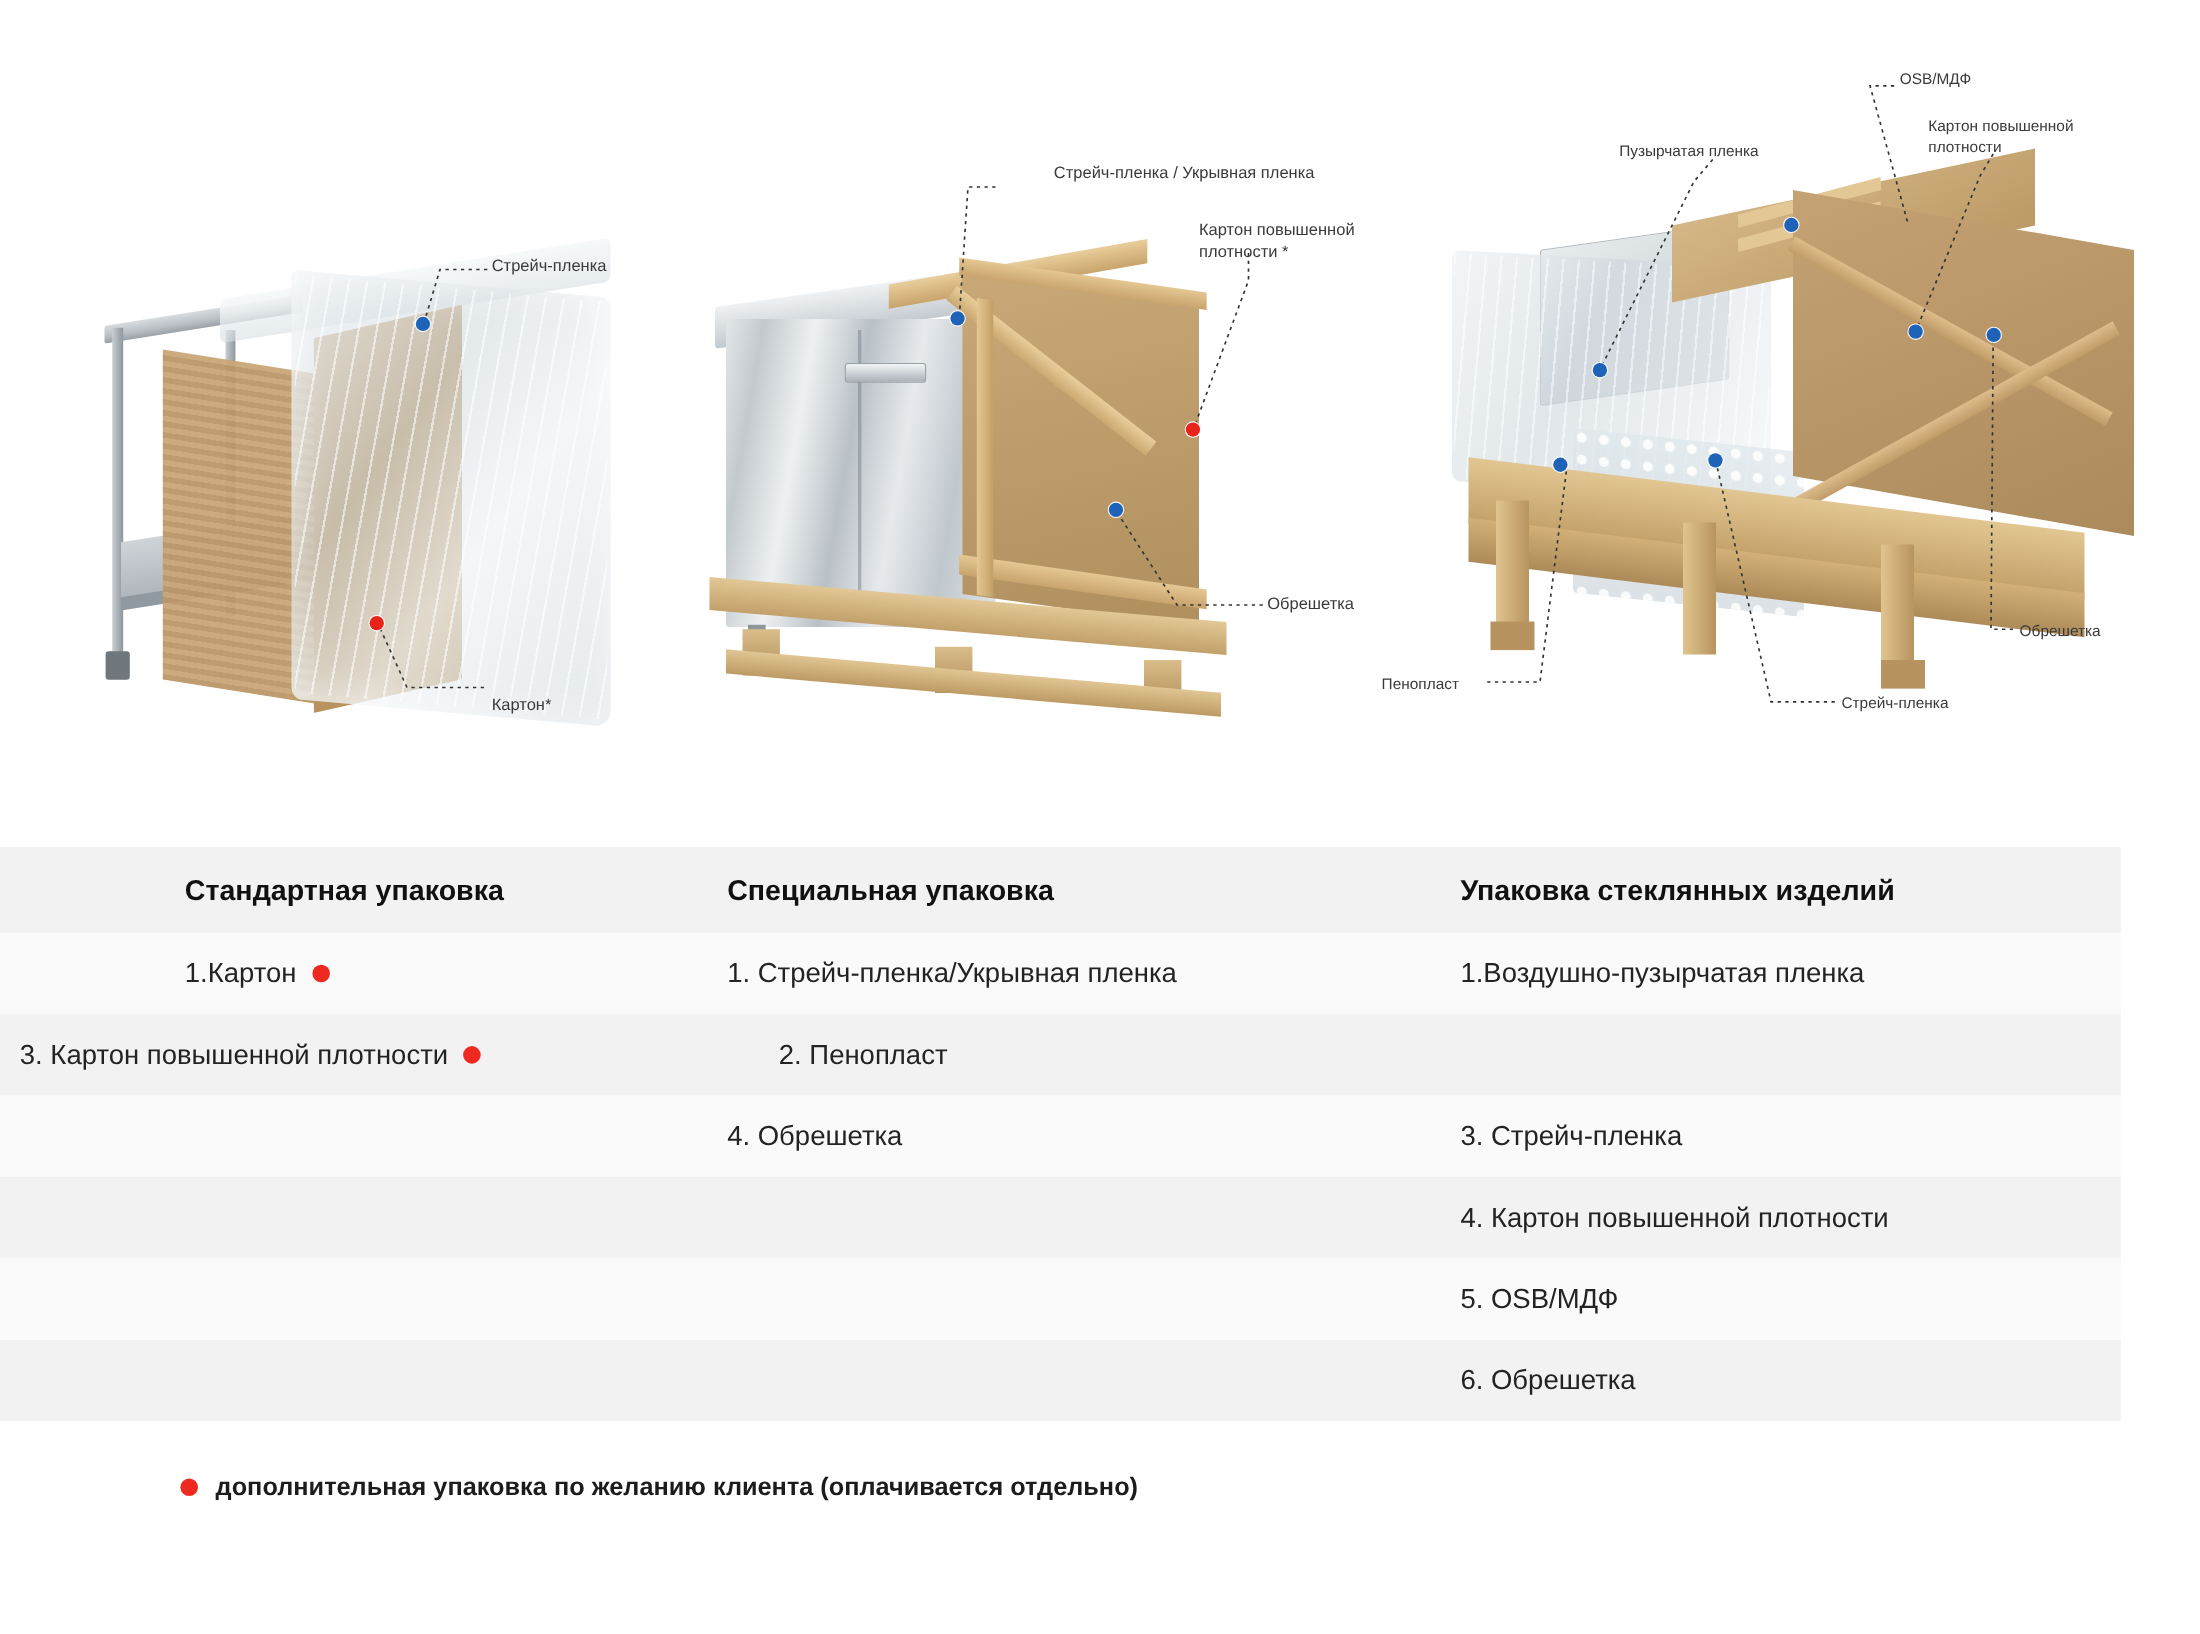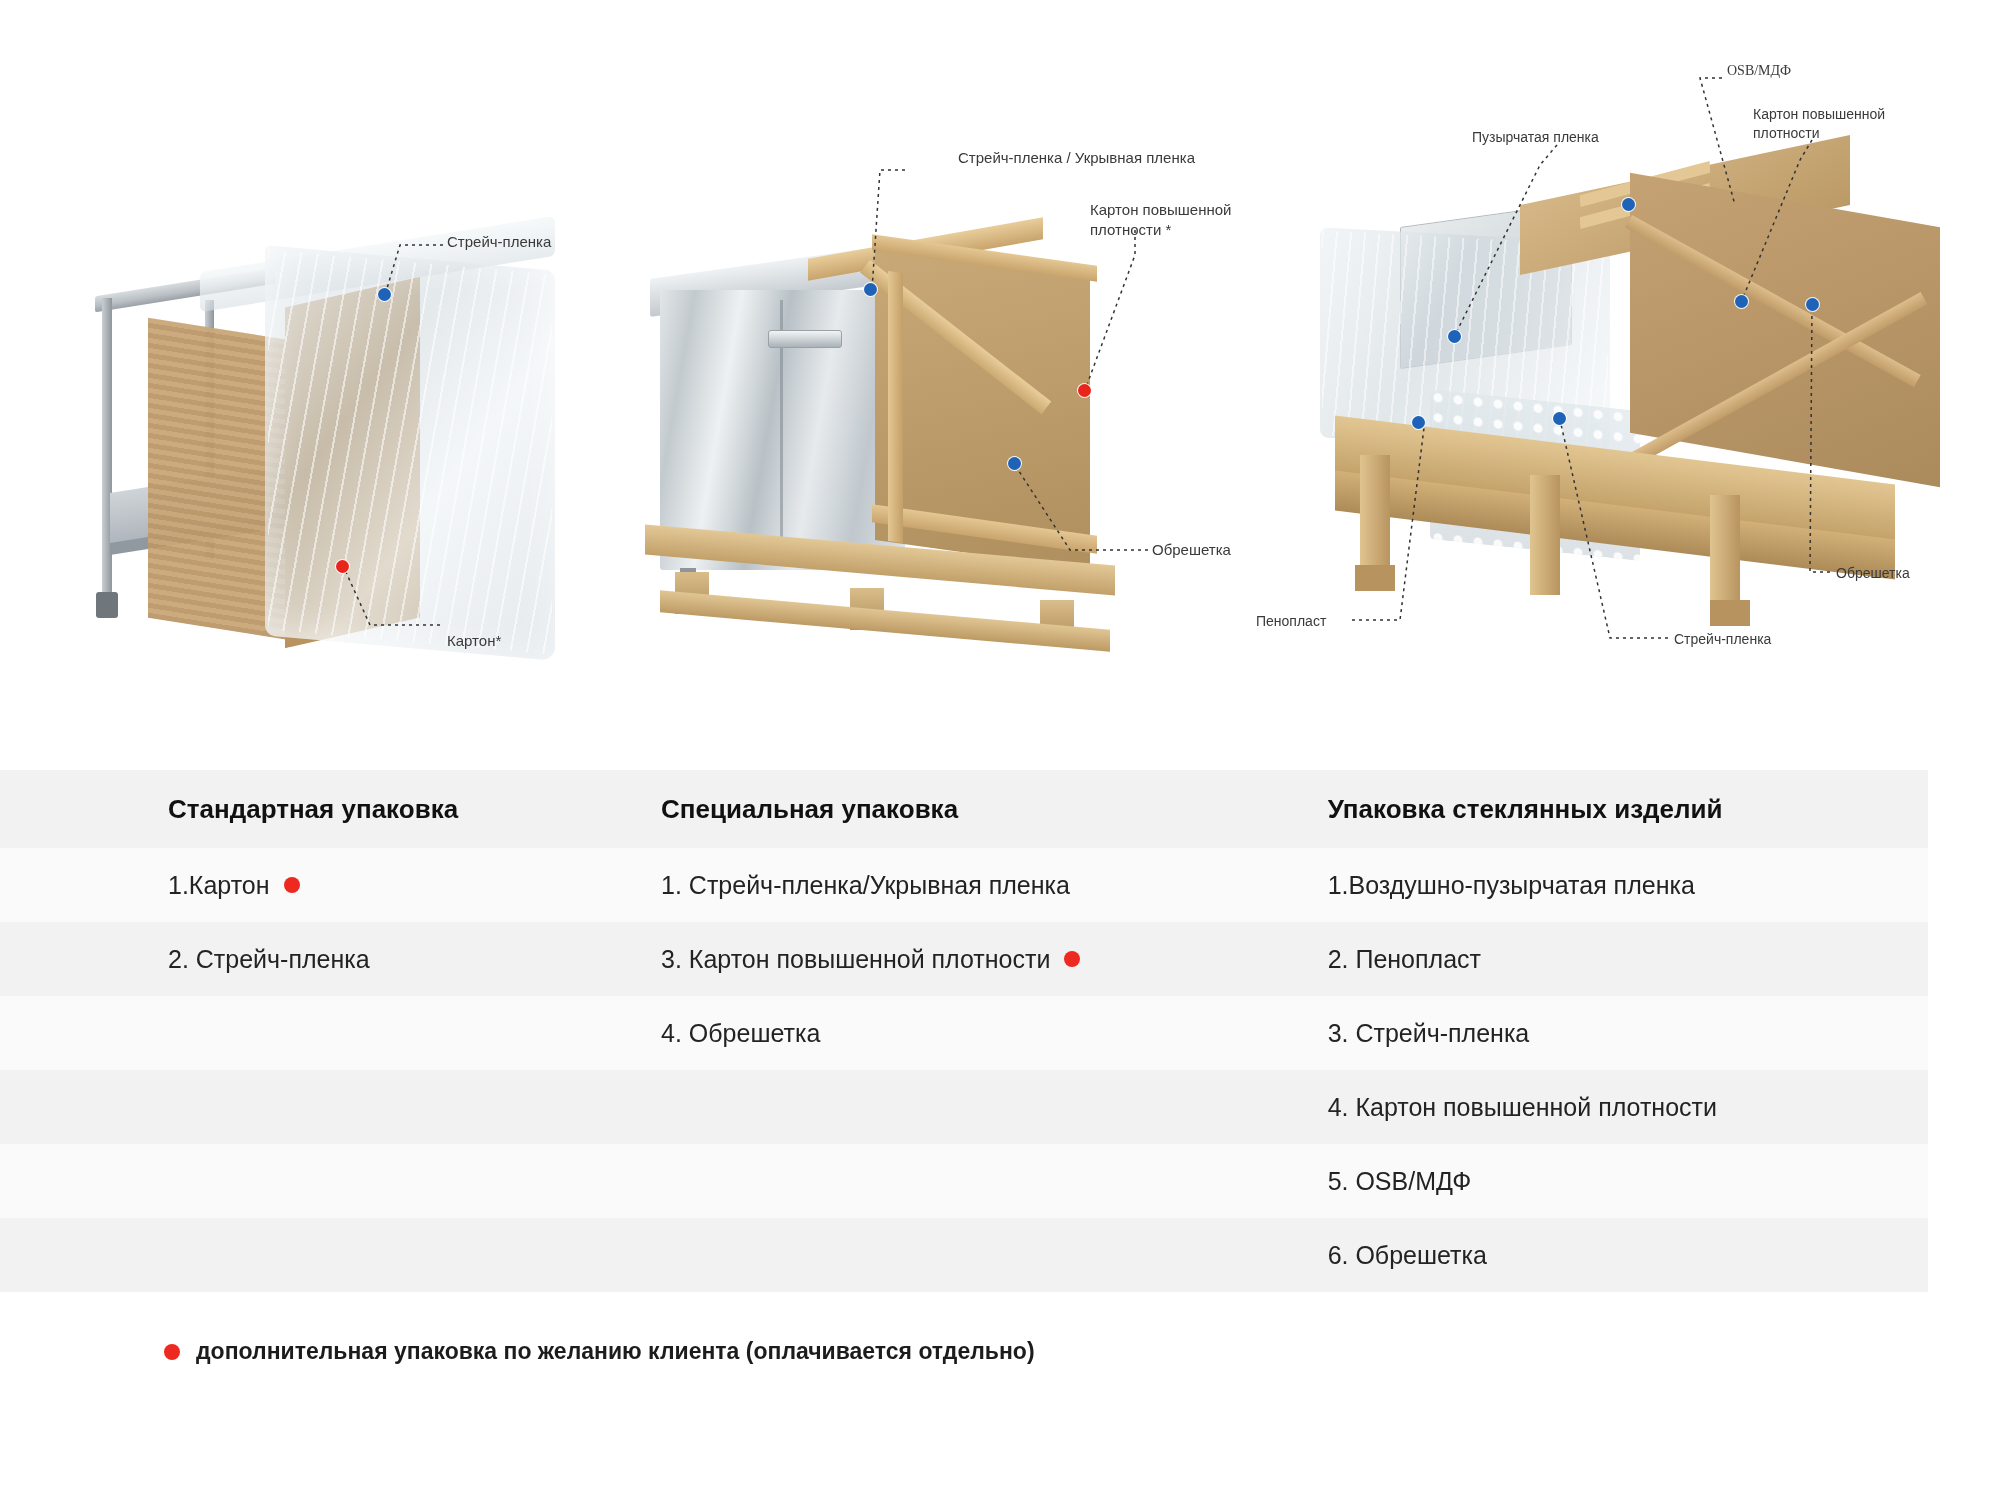--- a/index.html
+++ b/index.html
@@ -399,21 +399,21 @@
   <div class="callout" style="left:910px; top:148px;margin-left:48px;">Стрейч-пленка / Укрывная пленка</div>
   <div class="dot" style="left:864px; top:283px;"></div>
 
   <div class="callout" style="left:1090px; top:200px;">Картон повышенной
 плотности *</div>
   <div class="dot red" style="left:1078px; top:384px;"></div>
 
   <div class="callout" style="left:1152px; top:540px;">Обрешетка</div>
   <div class="dot" style="left:1008px; top:457px;"></div>
 
-  <div class="callout small" style="left:1727px; top:62px;font-family:Liberation Serif, serif;">OSB/МДФ</div>
+  <div class="callout small" style="left:1727px; top:62px;">OSB/МДФ</div>
   <div class="dot" style="left:1622px; top:198px;"></div>
 
   <div class="callout small" style="left:1753px; top:105px;">Картон повышенной
 плотности</div>
   <div class="dot" style="left:1735px; top:295px;"></div>
 
   <div class="callout small" style="left:1472px; top:128px;">Пузырчатая пленка</div>
   <div class="dot" style="left:1448px; top:330px;"></div>
 
   <div class="callout small" style="left:1256px; top:612px;">Пенопласт</div>
@@ -441,23 +441,20 @@
     </div>
     <div class="tcell c2">
       <span>1. Стрейч-пленка/Укрывная пленка</span>
     </div>
     <div class="tcell c3">
       <span>1.Воздушно-пузырчатая пленка</span>
     </div>
   </div>
 
   <div class="trow odd">
-    <div class="tcell c1">
-      <span>2. Стрейч-пленка</span>
-    </div>
     <div class="tcell c2">
       <span>3. Картон повышенной плотности</span>
       <span class="reddot"></span>
     </div>
     <div class="tcell c3">
       <span>2. Пенопласт</span>
     </div>
   </div>
 
   <div class="trow even">

